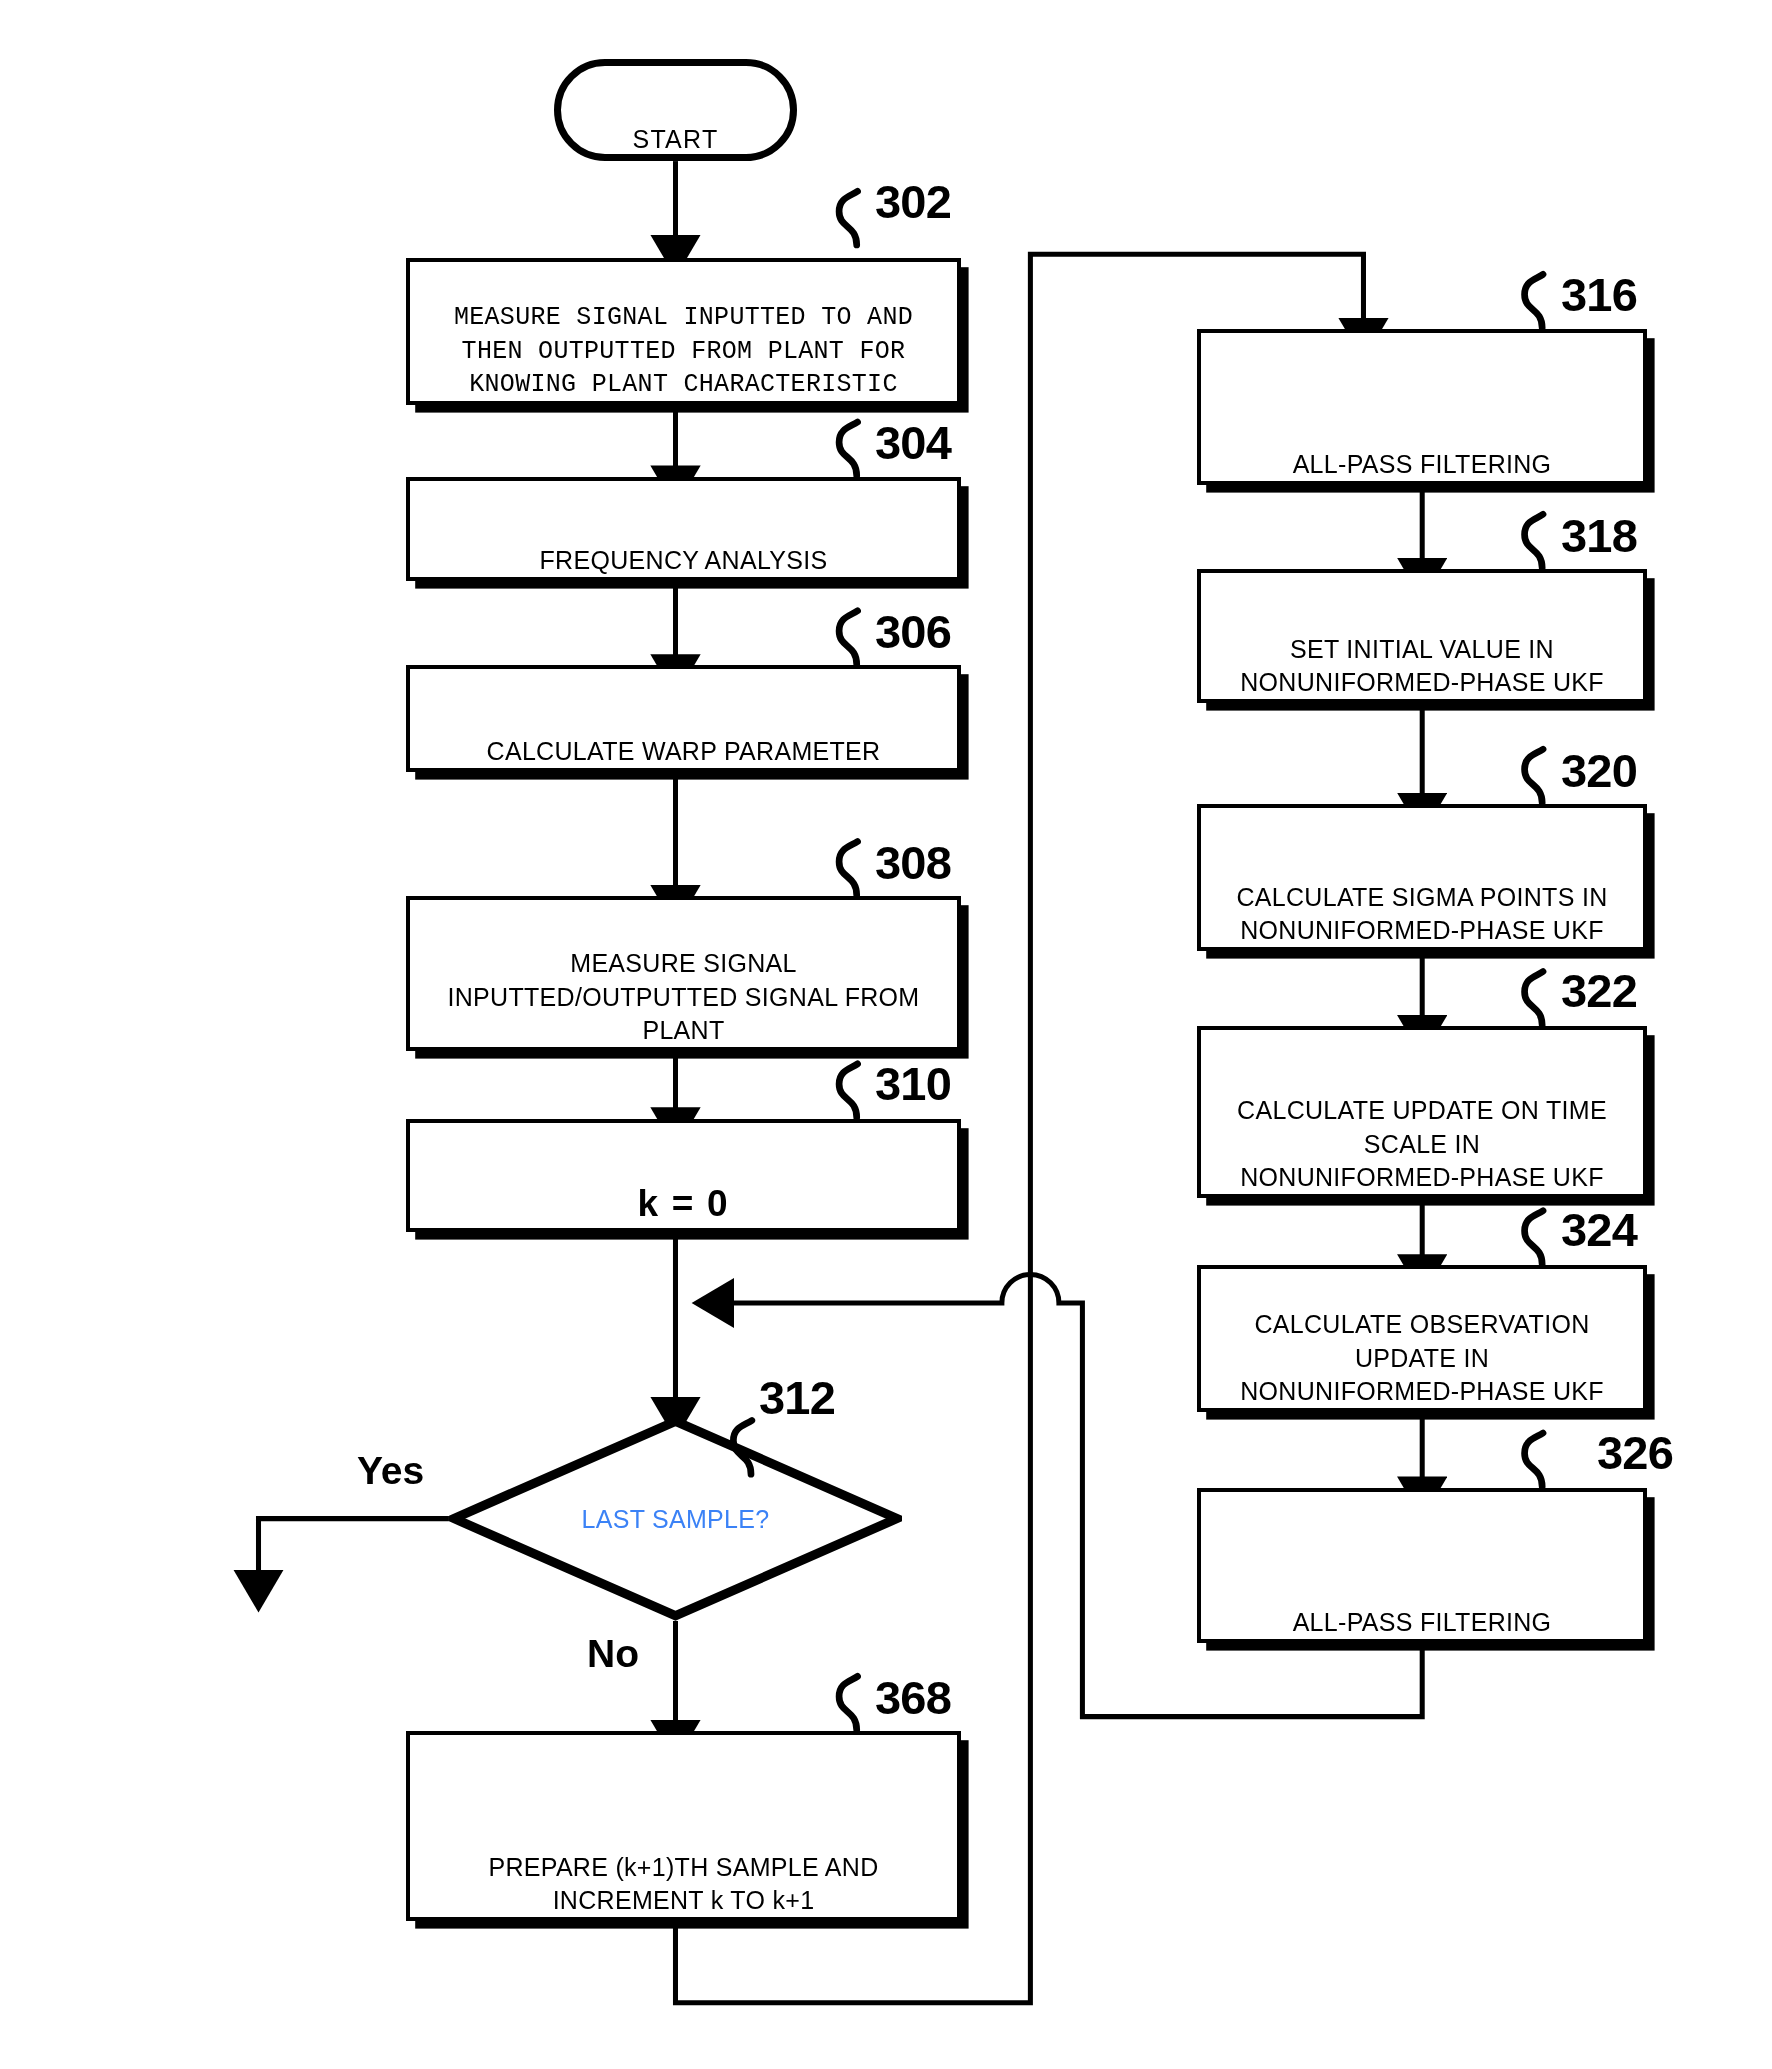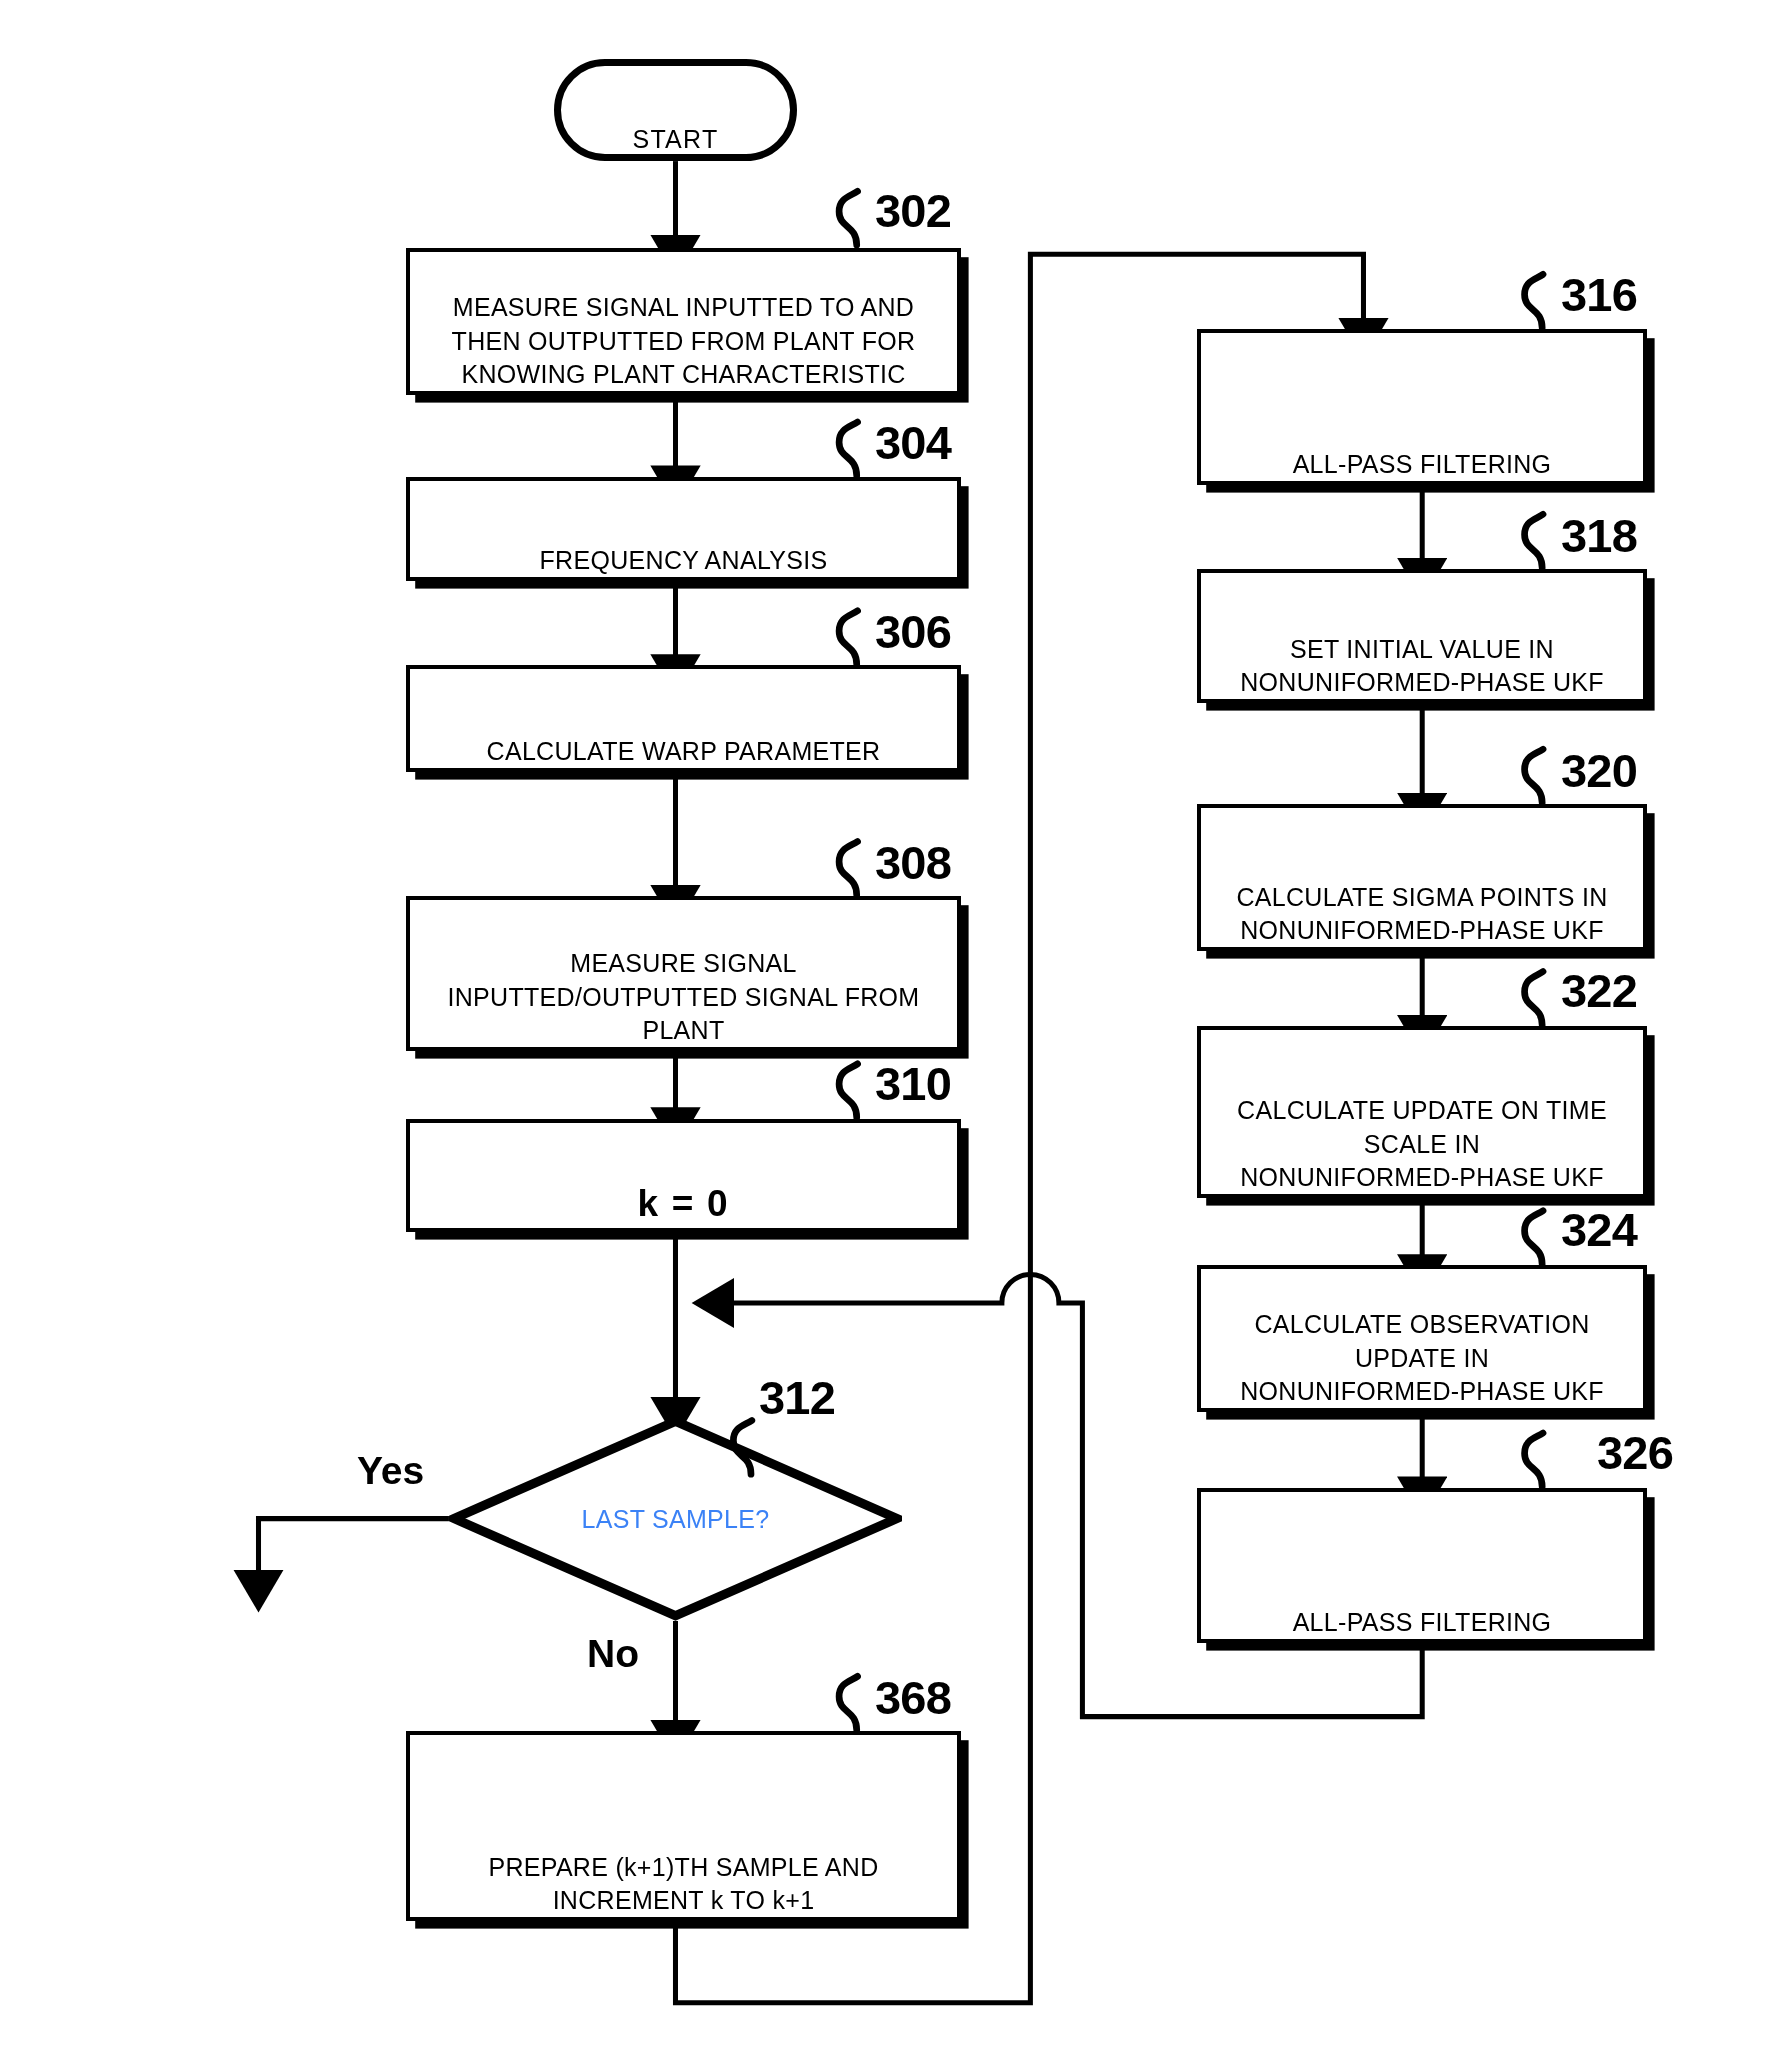--- a/index.html
+++ b/index.html
@@ -66,28 +66,28 @@
       <path d="M1695,1958 L1695,2046 L1290,2046 L1290,1553 L1262,1553
                A34,34 0 0 0 1194,1553
                L862,1553" marker-end="url(#ah)"></path>
     </g>
   </svg>
 
   <div class="node term" style="left:554px;top:59px;width:243px;height:102px;">
     <span class="txt">START</span>
   </div>
 
-  <div class="node pbox" style="left:406px;top:248px;width:555px;height:147px;">
+  <div class="node pbox" style="left:406px;top:258px;width:555px;height:147px;font-family:Liberation Mono, monospace;">
     <div class="txt">
       <div>MEASURE SIGNAL INPUTTED TO AND</div>
       <div>THEN OUTPUTTED FROM PLANT FOR</div>
       <div>KNOWING PLANT CHARACTERISTIC</div>
     </div>
   </div>
-  <div class="refnum" style="left:875px;top:183px;">302</div>
+  <div class="refnum" style="left:875px;top:174px;">302</div>
 
   <div class="node pbox" style="left:406px;top:477px;width:555px;height:104px;">
     <div class="txt">
       <div>FREQUENCY ANALYSIS</div>
     </div>
   </div>
   <div class="refnum" style="left:875px;top:415px;">304</div>
 
   <div class="node pbox" style="left:406px;top:665px;width:555px;height:107px;">
     <div class="txt">

